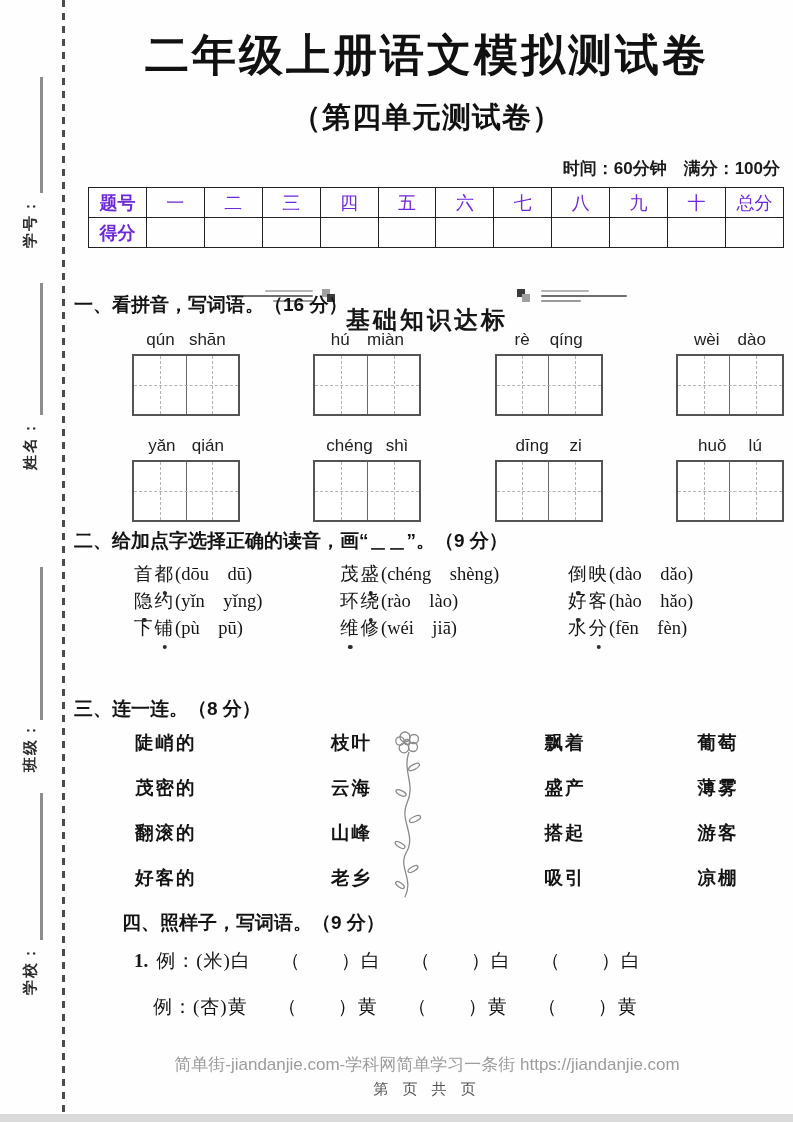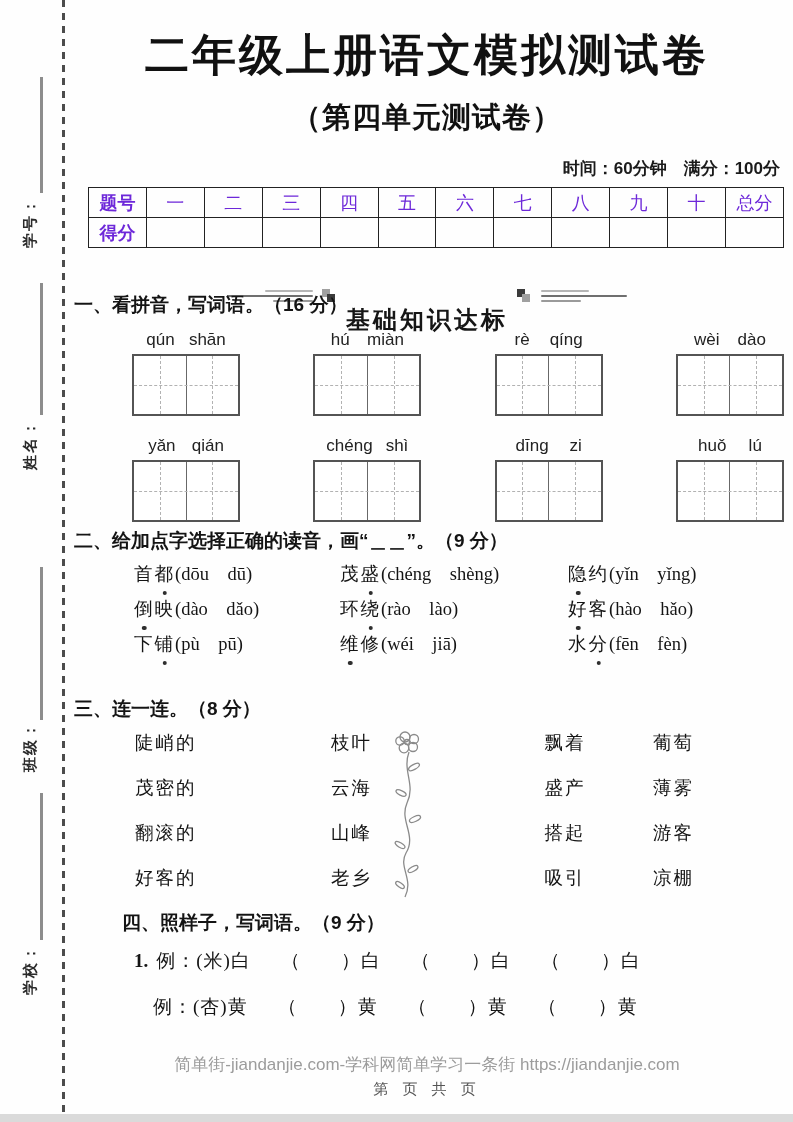--- a/index.html
+++ b/index.html
@@ -55,33 +55,33 @@
   .boxrow{position:absolute;left:58px;width:652px;display:flex;justify-content:space-between;margin-left:8px;}
   .boxgroup{width:108px;}
   .pinyin{display:flex;justify-content:space-evenly;font-size:17px;color:#222;margin-bottom:3px;height:21px;}
   .wbox{box-sizing:border-box;width:108px;height:62px;border:2.2px solid #545454;display:flex;position:relative;background:#fff;}
   .wbox::after{content:"";position:absolute;left:0;right:0;top:50%;border-top:1.5px dashed #b2b2b2;}
   .wcell{flex:1;position:relative;}
   .wcell + .wcell{border-left:1.6px solid #686868;}
   .wcell::before{content:"";position:absolute;top:0;bottom:0;left:50%;border-left:1.5px dashed #b2b2b2;}
 
   
-  .q2-grid{position:absolute;left:68px;top:563px;display:grid;grid-template-columns:206px 228px 1fr;row-gap:12px;width:645px;}
+  .q2-grid{position:absolute;left:68px;top:563px;display:grid;grid-template-columns:206px 228px 1fr;row-gap:4px;width:645px;}
   .q2-item{font-family:"Liberation Serif","DejaVu Serif",serif;font-size:18.5px;color:#141414;line-height:23px;}
   .cn{letter-spacing:2px;}
   .dt{position:relative;display:inline-block;}
   .dt::after{content:"";position:absolute;left:50%;transform:translateX(-50%);bottom:-9px;
     width:4.5px;height:4.5px;border-radius:50%;background:#2e2e2e;}
   .opts{white-space:pre;}
 
   
-  .q3-cols{position:absolute;left:69px;top:733px;width:648px;display:flex;}
+  .q3-cols{position:absolute;left:69px;top:733px;width:648px;display:flex;font-weight:bold;}
   .q3-col{display:flex;flex-direction:column;gap:24px;font-family:"Liberation Serif","DejaVu Serif",serif;
     font-size:18.5px;color:#141414;line-height:21px;letter-spacing:2px;}
-  .q3-c1{width:196px;} .q3-c2{width:146px;} .q3-c3{width:176px;text-align:center;} .q3-c4{flex:1;}
+  .q3-c1{width:196px;} .q3-c2{width:146px;} .q3-c3{width:176px;text-align:center;} .q3-c4{flex:1;align-items:center;}
   .flower{position:absolute;left:326px;top:727px;}
 
   
   .q4-line{position:absolute;display:flex;align-items:baseline;gap:30px;
     font-family:"Liberation Serif","DejaVu Serif",serif;font-size:19px;color:#141414;}
   .q4-num{font-weight:800;margin-right:-22px;}
   .q4-ex{letter-spacing:1px;}
 
   
   .footer1{position:absolute;top:1053px;left:0;width:100%;text-align:center;font-size:17px;color:#9c9c9c;}
@@ -249,22 +249,22 @@
             <div class="wcell"></div>
             <div class="wcell"></div>
           </div>
       </div>
     </div>
 
     <div class="stem" style="top:528px;">二、给加点字选择正确的读音，画“＿＿”。（9 分）</div>
     <div class="q2-grid">
       <div class="q2-item"><span class="cn"><span>首</span><span class="dt">都</span><span></span></span><span class="opts">(dōu　dū)</span></div>
       <div class="q2-item"><span class="cn"><span>茂</span><span class="dt">盛</span><span></span></span><span class="opts">(chéng　shèng)</span></div>
+      <div class="q2-item"><span class="cn"><span></span><span class="dt">倒</span><span>映</span></span><span class="opts">(dào　dǎo)</span></div>
       <div class="q2-item"><span class="cn"><span></span><span class="dt">隐</span><span>约</span></span><span class="opts">(yǐn　yǐng)</span></div>
-      <div class="q2-item"><span class="cn"><span></span><span class="dt">倒</span><span>映</span></span><span class="opts">(dào　dǎo)</span></div>
       <div class="q2-item"><span class="cn"><span>环</span><span class="dt">绕</span><span></span></span><span class="opts">(rào　lào)</span></div>
       <div class="q2-item"><span class="cn"><span></span><span class="dt">好</span><span>客</span></span><span class="opts">(hào　hǎo)</span></div>
       <div class="q2-item"><span class="cn"><span>下</span><span class="dt">铺</span><span></span></span><span class="opts">(pù　pū)</span></div>
       <div class="q2-item"><span class="cn"><span></span><span class="dt">维</span><span>修</span></span><span class="opts">(wéi　jiā)</span></div>
       <div class="q2-item"><span class="cn"><span>水</span><span class="dt">分</span><span></span></span><span class="opts">(fēn　fèn)</span></div>
     </div>
 
     <div class="stem" style="top:696px;">三、连一连。（8 分）</div>
     <div class="q3-cols">
       <div class="q3-col q3-c1">

